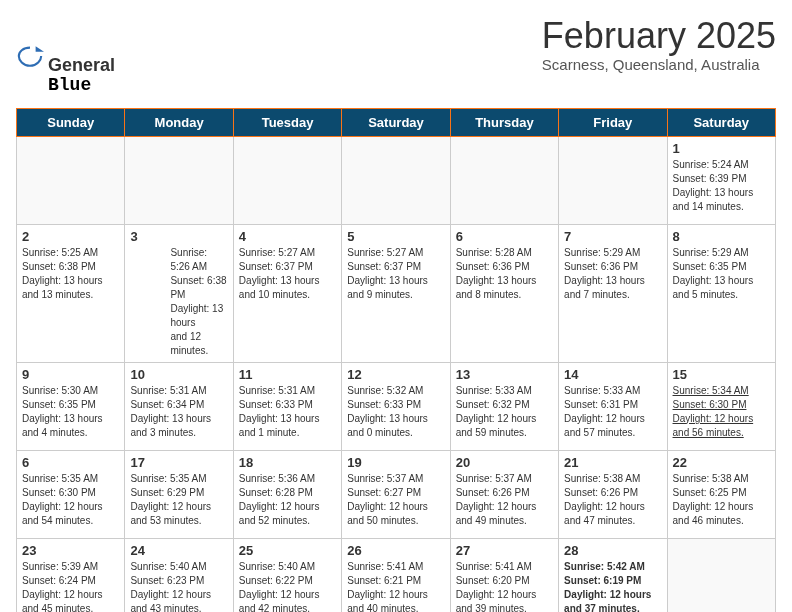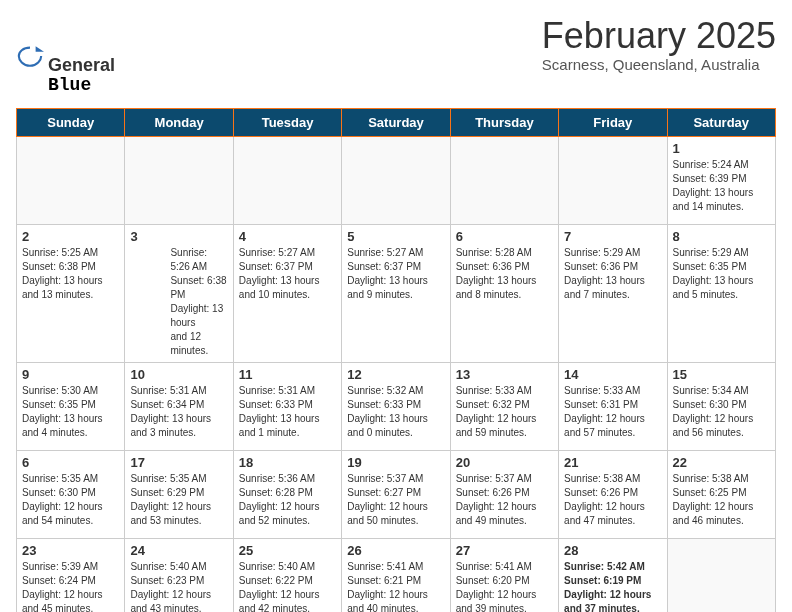--- a/index.html
+++ b/index.html
@@ -229,21 +229,21 @@
         </td>
         <td>
           <span class="day-num">14</span>
           <div class="day-info" style="white-space: pre-line;">Sunrise: 5:33 AM
 Sunset: 6:31 PM
 Daylight: 12 hours
 and 57 minutes.</div>
         </td>
         <td>
           <span class="day-num">15</span>
-          <div class="day-info" style="white-space: pre-line;">Sunrise: 5:34 AM
+          <div class="day-info" style="white-space: pre-line; text-decoration: underline;">Sunrise: 5:34 AM
 Sunset: 6:30 PM
 Daylight: 12 hours
 and 56 minutes.</div>
         </td>
       </tr>
       <tr class="week-row">
         <td>
           <span class="day-num">6</span>
           <div class="day-info" style="white-space: pre-line;">Sunrise: 5:35 AM
 Sunset: 6:30 PM

